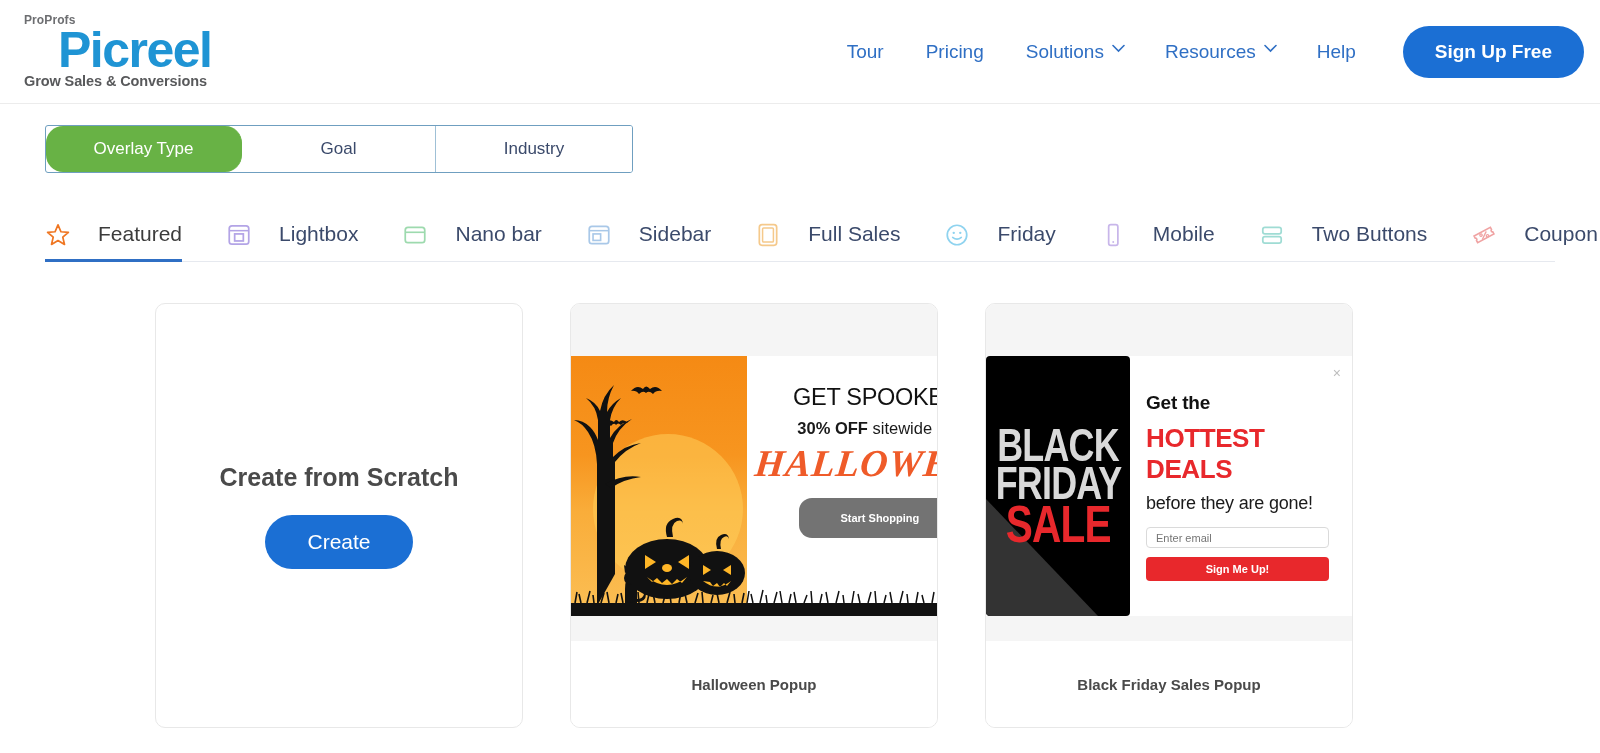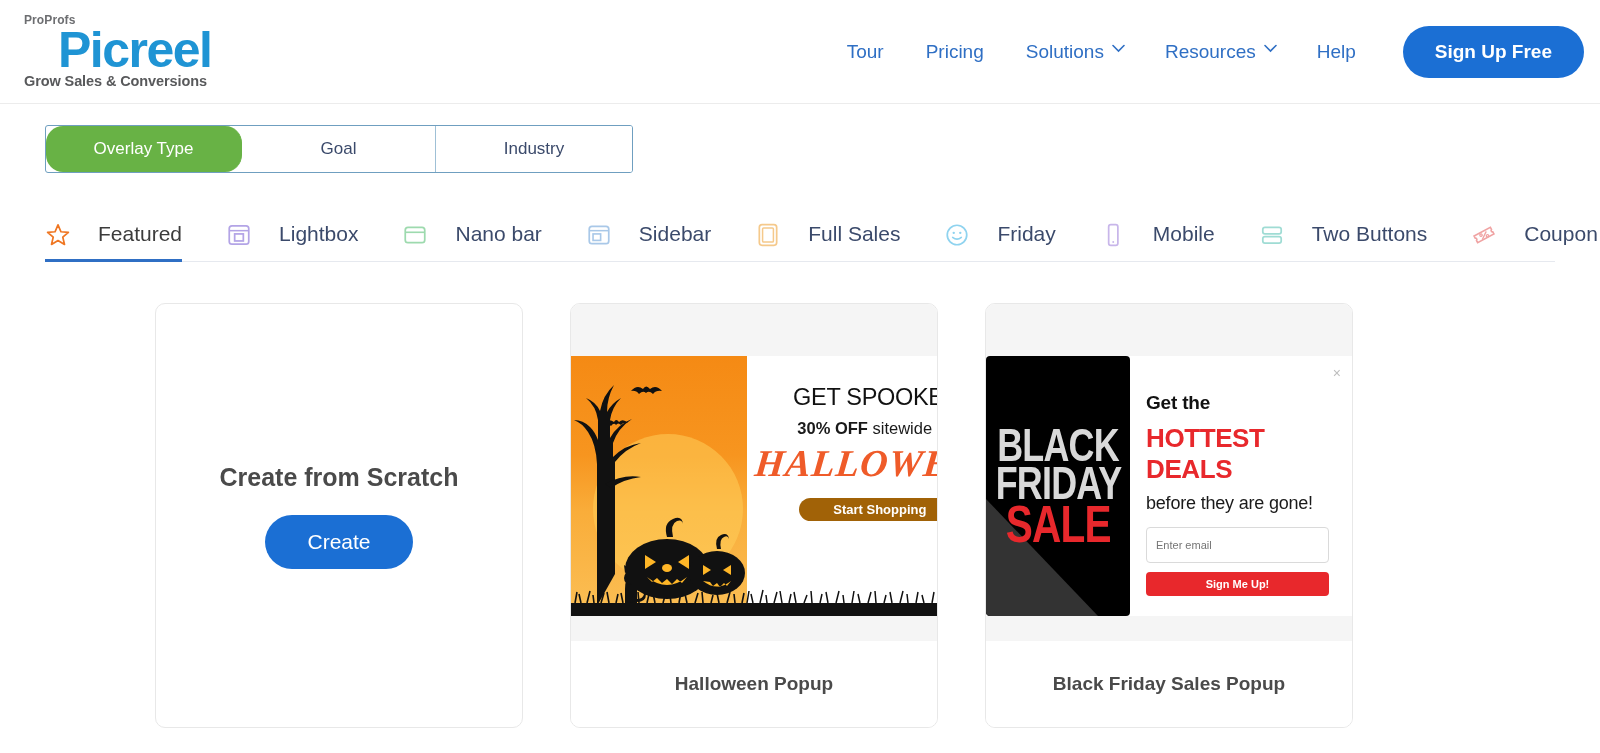--- a/index.html
+++ b/index.html
@@ -123,21 +123,21 @@
     font-size:21px; padding:15px 42px; cursor:pointer;
   }
 
   .card-preview {
     flex:1; background:#f5f5f5; position:relative; overflow:hidden;
   }
   .card-footer {
     height:86px; background:#fff; display:flex;
     align-items:center; justify-content:center;
   }
-  .card-title { font-size:19px; font-weight:bold; color:#4a4a4a; }
+  .card-title { font-size:15px; font-weight:bold; color:#4a4a4a; }
 
   
   .hw {
     position:absolute; left:0; right:0; top:52px; height:260px;
     display:flex; background:#fff; overflow:hidden;
   }
   .hw-art {
     width:176px; position:relative; flex:none;
     background:linear-gradient(180deg,#f58a14 0%,#f7951f 38%,#f9ad3a 60%,#fbbf55 100%);
     overflow:hidden;
@@ -158,23 +158,23 @@
   .hw-h2 { font-size:16.5px; color:#1a1a1a; margin-top:8px; }
   .hw-h2 b { font-weight:bold; }
   .hw-script {
     margin-top:3px;
     font-family:"Liberation Serif", serif;
     font-style:italic; font-weight:bold;
     font-size:38px; color:#ef5b29; letter-spacing:1px;
     transform:skewX(-6deg);
   }
   .hw-btn {
-    margin:13px auto 0 auto; width:162px; height:23px;
-    background:#a16207; border-radius:13px; color:#fff;
-    font-size:13px; font-weight:bold;
+    margin:13px auto 0 auto; width:162px; height:40px;
+    background:#737373; border-radius:13px; color:#fff;
+    font-size:11px; font-weight:bold;
     display:flex; align-items:center; justify-content:center;
   }
   .hw-ground {
     position:absolute; left:0; right:0; bottom:0; height:34px;
     z-index:3; pointer-events:none;
   }
 
   
   .bf {
     position:absolute; left:0; right:0; top:52px; height:260px;
@@ -204,21 +204,21 @@
     position:absolute; top:10px; right:12px;
     font-size:14px; color:#bdbdbd; line-height:1; cursor:pointer;
   }
   .bf-l1 { font-size:19px; color:#111; font-weight:bold; letter-spacing:-0.2px; }
   .bf-l2 {
     font-size:26px; color:#e8282c; font-weight:bold;
     letter-spacing:-0.4px; margin-top:9px;
   }
   .bf-l3 { font-size:18px; color:#1a1a1a; margin-top:8px; letter-spacing:-0.2px; }
   .bf-input {
-    margin-top:13px; width:183px; height:36px;
+    margin-top:13px; width:183px; height:21px;
     border:1px solid #dadada; border-radius:4px; background:#fff;
     font-size:11px; color:#9a9a9a; padding:0 9px;
     font-family:"Liberation Sans", sans-serif;
   }
   .bf-btn {
     margin-top:9px; width:183px; height:24px; background:#e8282c;
     border:none; border-radius:4px; color:#fff;
     font-size:11px; font-weight:bold; cursor:pointer;
   }
 </style>

